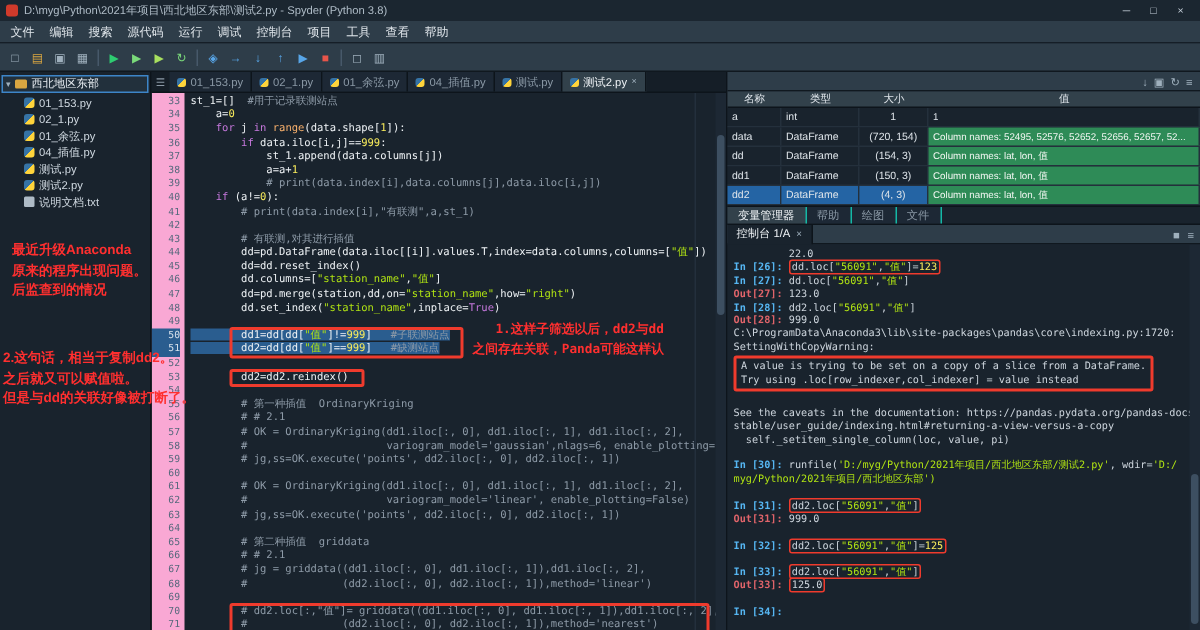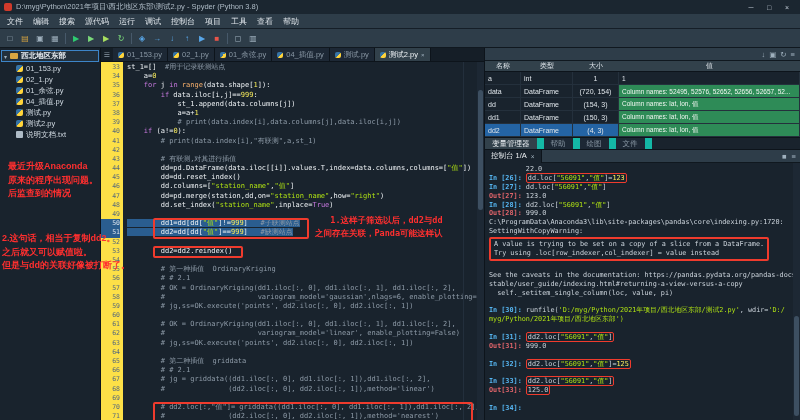--- a/index.html
+++ b/index.html
@@ -13,40 +13,40 @@
   .menubar{height:15px;background:#2e3d49;display:flex;align-items:center;padding:0 2px;border-bottom:1px solid #151e27;}
   .menu-item{font-size:8px;color:#dfe5ea;padding:0 5px;}
   .toolbar{height:19px;background:#2e3d49;display:flex;align-items:center;padding:0 3px;gap:1px;border-bottom:1px solid #10181f;}
   .tb-icon{width:14px;height:14px;display:flex;align-items:center;justify-content:center;font-size:8px;color:#9fb0bd;border-radius:2px;}
   .tb-sep{width:1px;height:11px;background:#47596a;margin:0 2px;}
   
   .main{display:flex;height:372px;}
   
   .project-pane{width:114px;background:#19232D;border-right:1px solid #0d141b;position:relative;z-index:30;padding-top:2px;overflow:visible;}
   .proj-root{display:flex;align-items:center;gap:3px;height:12px;padding:0 2px;margin:0 1px 1px 1px;border:1px solid #3d85c8;background:#22303c;}
-  .proj-root-label{font-size:7.5px;color:#e8edf2;white-space:nowrap;font-weight:bold;}
+  .proj-root-label{font-size:7.5px;color:#e8edf2;white-space:nowrap;}
   .caret{font-size:6px;color:#9fb0bd;}
   .folder-icon{width:8px;height:6px;background:#d9a641;border-radius:1px;flex:0 0 auto;}
   .proj-item{display:flex;align-items:center;gap:3px;height:11px;padding-left:16px;}
   .py-icon{width:7px;height:7px;border-radius:2px;background:linear-gradient(135deg,#3673a5 50%,#ffd43b 50%);flex:0 0 auto;}
   .txt-icon{width:7px;height:7px;background:#aebbc6;border-radius:1px;flex:0 0 auto;}
   .proj-label{font-size:7.5px;color:#cfd8e0;white-space:nowrap;}
   .annotation{position:absolute;color:#ff2f2f;font-size:9px;line-height:13.5px;font-weight:700;white-space:nowrap;z-index:40;}
   .ann-left-top{top:112px;left:8px;}
   .ann-left-bottom{top:184px;left:2px;}
   
   .editor-pane{width:383px;display:flex;flex-direction:column;background:#19232D;}
   .tabbar{height:14px;background:#151e27;display:flex;align-items:flex-end;border-bottom:1px solid #0d141b;}
   .tabbar-btn{width:12px;height:13px;color:#8a98a5;font-size:7px;display:flex;align-items:center;justify-content:center;}
   .etab{height:13px;display:flex;align-items:center;gap:3px;padding:0 5px;font-size:7.5px;color:#8a98a5;background:#1d2835;border-right:1px solid #0d141b;white-space:nowrap;}
   .etab.active{background:#32414B;color:#eef2f5;}
   .etab .py-icon{width:6px;height:6px;}
   .tab-close{font-size:6px;color:#9fb0bd;}
   .editor-body{flex:1;display:flex;position:relative;overflow:hidden;}
-  .gutter{width:22px;background:#fde047;text-align:right;padding:1px 3px 0 0;font-family:"DejaVu Sans Mono",monospace;font-size:6.5px;color:#55687c;flex:0 0 auto;}
+  .gutter{width:22px;background:#f9a8d4;text-align:right;padding:1px 3px 0 0;font-family:"DejaVu Sans Mono",monospace;font-size:6.5px;color:#55687c;flex:0 0 auto;}
   .gnum{height:9.2px;line-height:9.2px;}
   .gnum.gsel{color:#d8e2ec;background:#2a5d8f;}
   .code-area{flex:1;position:relative;padding:1px 0 0 4px;font-family:"DejaVu Sans Mono",monospace;font-size:7px;overflow:hidden;}
   .cdline{height:9.2px;line-height:9.2px;white-space:pre;color:#eef2f5;}
   .selspan{background:#2a5d8f;}
   .col-marker{position:absolute;left:340px;top:0;bottom:0;width:1px;background:#232f3c;}
   .k{color:#c678dd;text-align:right;} .b{color:#fab16c;margin-top:43px;} .c{color:#8e9ba8;} .s{color:#b0e313;} .n{color:#faed5c;}
   .redbox{position:absolute;border:2px solid #ef3b2d;border-radius:2px;z-index:5;}
   .rbox1{left:30px;top:156px;width:156px;height:21px;}
   .rbox2{left:30px;top:184px;width:90px;height:12px;}
@@ -65,21 +65,21 @@
   .hcell.type,.vcell.type{width:52px;}
   .hcell.size,.vcell.size{width:46px;}
   .hcell.val,.vcell.val{flex:1;}
   .vrow{height:13px;border-bottom:1px solid #24303c;background:#19232D;}
   .vcell{font-size:7px;color:#dfe5ea;display:flex;align-items:center;padding:0 3px;overflow:hidden;white-space:nowrap;border-right:1px solid #24303c;}
   .vcell.size{justify-content:center;}
   .vcell.val{font-size:6.5px;}
   .vcell.df{background:#2e8b57;color:#f2f7f2;}
   .vrow.selrow .vcell:not(.df){background:#2464a4;}
   .pane-tabs{height:13px;background:#19232D;display:flex;border-top:1px solid #0d141b;border-bottom:1px solid #0d141b;}
-  .ptab{padding:0 7px;font-size:7.5px;color:#8a98a5;display:flex;align-items:center;background:#1d2835;border-right:7px solid #14b8a6;}
+  .ptab{padding:0 7px;font-size:7.5px;color:#8a98a5;display:flex;align-items:center;background:#1d2835;border-right:1px solid #14b8a6;}
   .ptab.active{background:#32414B;color:#eef2f5;}
   
   .console-pane{flex:1;display:flex;flex-direction:column;}
   .console-tabrow{height:13px;background:#2e3d49;display:flex;align-items:center;border-bottom:1px solid #10181f;}
   .ctab{height:13px;display:flex;align-items:center;gap:4px;padding:0 6px;background:#19232D;font-size:7.5px;color:#eef2f5;border-right:1px solid #0d141b;}
   .ctab-close{font-size:6.5px;color:#9fb0bd;}
   .console-actions{margin-left:auto;display:flex;gap:5px;padding-right:4px;}
   .ca-icon{font-size:7.5px;color:#9fb0bd;}
   .console-body{flex:1;background:#19232D;padding:2px 0 0 4px;font-family:"DejaVu Sans Mono",monospace;font-size:6.8px;position:relative;overflow:hidden;}
   .cline{height:8.9px;line-height:8.9px;white-space:pre;color:#ccd4dc;}

